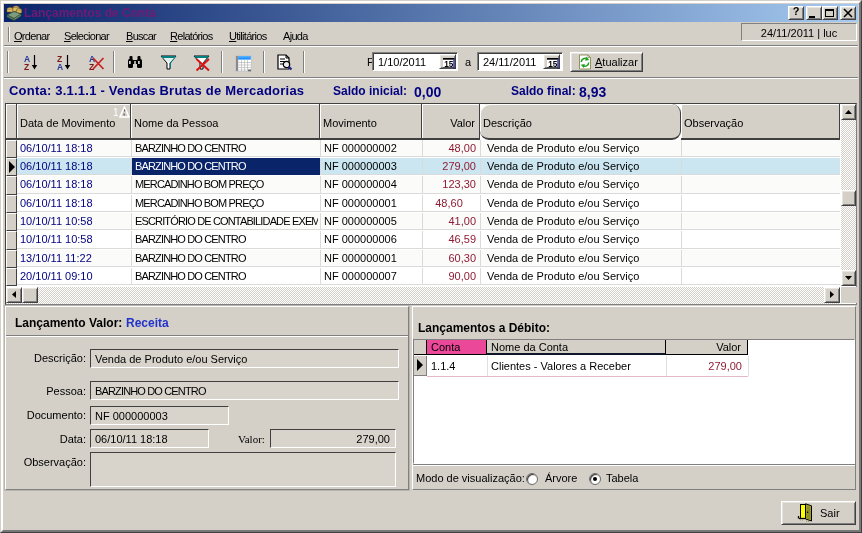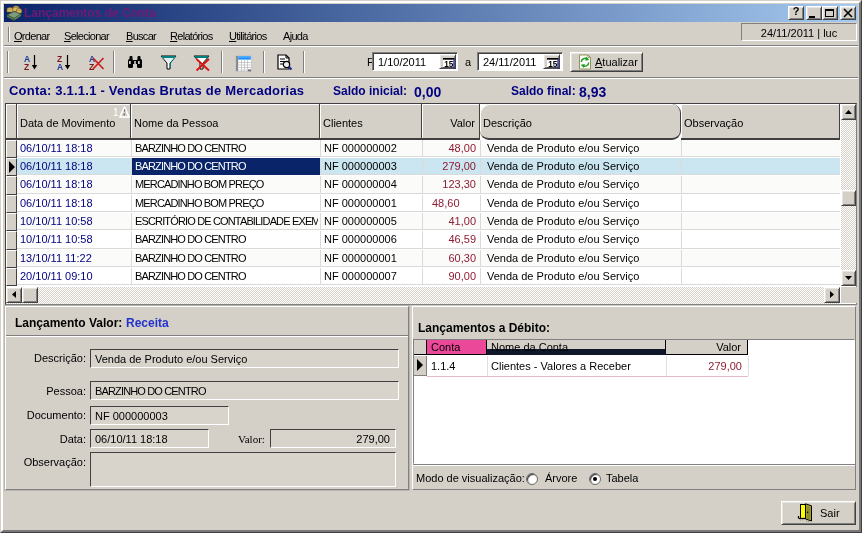--- a/index.html
+++ b/index.html
@@ -182,21 +182,21 @@
   </div>
 <div class="abs" style="left:113px;top:107px;color:#fff;font-size:10px;">1</div>
 <svg class="abs" style="left:119px;top:106px;" width="11" height="13" viewBox="0 0 11 13">
     <path d="M5.5 1 L10 11 L1 11 Z" fill="none" stroke="#fff" stroke-width="1.6"></path>
     <path d="M5.5 3.5 L5.7 5.5 M5 7.5 L5.3 9.5" stroke="#555" stroke-width="1.2"></path>
   </svg>
 <div class="hc" style="left:131px;width:189px;">
     <span>Nome da Pessoa</span>
   </div>
 <div class="hc" style="left:320px;width:102px;">
-    <span>Clientes</span>
+    <span>Movimento</span>
   </div>
 <div class="hc" style="left:422px;width:58px;">
     <span style="left:auto;right:4px;">Valor</span>
   </div>
 <div class="hc" style="left:480px;width:201px;border-radius:9px;">
     <span>Descrição</span>
   </div>
 <div class="hc" style="left:681px;width:159px;">
     <span>Observação</span>
   </div>
@@ -248,21 +248,21 @@
 <div class="ind" style="top:195px;height:18px;"></div>
 <div class="abs" style="left:17px;top:195px;width:823px;height:17px;background:#ffffff;border-bottom:1px solid #dadada;"></div>
 <div class="abs" style="left:131px;top:195px;width:1px;height:17px;background:#dadada;"></div>
 <div class="abs" style="left:320px;top:195px;width:1px;height:17px;background:#dadada;"></div>
 <div class="abs" style="left:422px;top:195px;width:1px;height:17px;background:#dadada;"></div>
 <div class="abs" style="left:480px;top:195px;width:1px;height:17px;background:#dadada;"></div>
 <div class="abs" style="left:681px;top:195px;width:1px;height:17px;background:#dadada;"></div>
 <div class="rcell" style="left:17px;top:195px;width:110px;color:#000080;">06/10/11 18:18</div>
 <div class="rcell uc" style="left:132px;top:195px;width:186px;color:#000;">MERCADINHO BOM PREÇO</div>
 <div class="rcell" style="left:321px;top:195px;width:98px;">NF 000000001</div>
-<div class="rcell" style="left:432px;top:195px;width:54px;color:#8f1c33;text-align:left;padding-left:0;padding-right:0;">48,60</div>
+<div class="rcell" style="left:422px;top:195px;width:54px;color:#8f1c33;text-align:center;padding-left:0;padding-right:0;">48,60</div>
 <div class="rcell" style="left:484px;top:195px;width:195px;">Venda de Produto e/ou Serviço</div>
 <div class="ind" style="top:213px;height:18px;"></div>
 <div class="abs" style="left:17px;top:213px;width:823px;height:17px;background:#fbfbfa;border-bottom:1px solid #dadada;"></div>
 <div class="abs" style="left:131px;top:213px;width:1px;height:17px;background:#dadada;"></div>
 <div class="abs" style="left:320px;top:213px;width:1px;height:17px;background:#dadada;"></div>
 <div class="abs" style="left:422px;top:213px;width:1px;height:17px;background:#dadada;"></div>
 <div class="abs" style="left:480px;top:213px;width:1px;height:17px;background:#dadada;"></div>
 <div class="abs" style="left:681px;top:213px;width:1px;height:17px;background:#dadada;"></div>
 <div class="rcell" style="left:17px;top:213px;width:110px;color:#000080;">10/10/11 10:58</div>
 <div class="rcell uc" style="left:132px;top:213px;width:186px;color:#000;">ESCRITÓRIO DE CONTABILIDADE EXEMPLO</div>
@@ -361,21 +361,21 @@
   </div>
 <div class="lbl" style="top:456px;">Observação:</div>
 <div class="abs fld" style="left:90px;top:452px;width:306px;height:35px;"></div>
 
 <div class="abs" style="left:412px;top:306px;width:444px;height:184px;border:1px solid #808080;border-top-color:#fff;border-left-color:#fff;background:#d4d0c8;"></div>
 <div class="abs" style="left:418px;top:321px;font-weight:bold;font-size:12px;">Lançamentos a Débito:</div>
 
 <div class="abs" style="left:413px;top:339px;width:442px;height:125px;background:#fff;border:1px solid #808080;border-right-color:#fff;border-bottom-color:#fff;"></div>
 <div class="abs" style="left:414px;top:340px;width:13px;height:15px;background:#d4d0c8;border-right:1px solid #000;border-bottom:1px solid #000;"></div>
 <div class="abs" style="left:427px;top:340px;width:60px;height:15px;background:#ec4899;border-right:1px solid #000;border-bottom:1px solid #000;padding:1px 0 0 4px;">Conta</div>
-<div class="abs" style="left:487px;top:340px;width:179px;height:15px;background:#d4d0c8;border-right:1px solid #000;border-bottom:6px solid #0f172a;padding:1px 0 0 4px;">Nome da Conta</div>
+<div class="abs" style="left:487px;top:340px;width:179px;height:15px;background:#d4d0c8;border-right:1px solid #000;border-bottom:2px solid #0f172a;padding:1px 0 0 4px;">Nome da Conta</div>
 <div class="abs" style="left:666px;top:340px;width:82px;height:15px;background:#d4d0c8;border-right:1px solid #000;border-bottom:1px solid #000;padding:1px 6px 0 0;text-align:right;">Valor</div>
 <div class="abs" style="left:414px;top:356px;width:13px;height:20px;background:#d4d0c8;border-right:1px solid #808080;border-bottom:1px solid #808080;"></div>
 <svg class="abs" style="left:416px;top:359px" width="8" height="12" viewBox="0 0 8 12">
     <path d="M1 0 L1 12 L7 6 Z" fill="#000"></path>
   </svg>
 <div class="abs" style="left:431px;top:360px;text-align:right;">1.1.4</div>
 <div class="abs" style="left:491px;top:360px;">Clientes - Valores a Receber</div>
 <div class="abs" style="left:666px;top:360px;width:76px;text-align:right;color:#8f1c33;">279,00</div>
 <div class="abs" style="left:427px;top:376px;width:321px;height:1px;background:#e4b8c8;"></div>
 <div class="abs" style="left:487px;top:356px;width:1px;height:20px;background:#e0e0e0;"></div>

